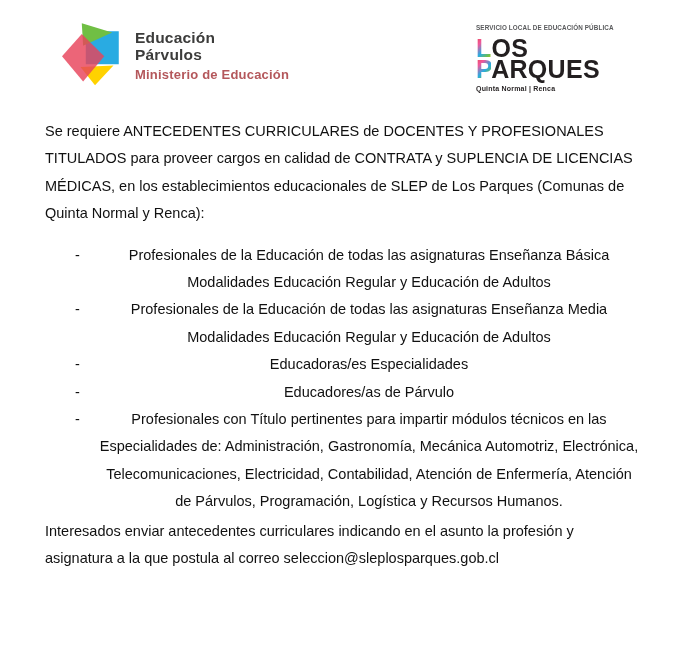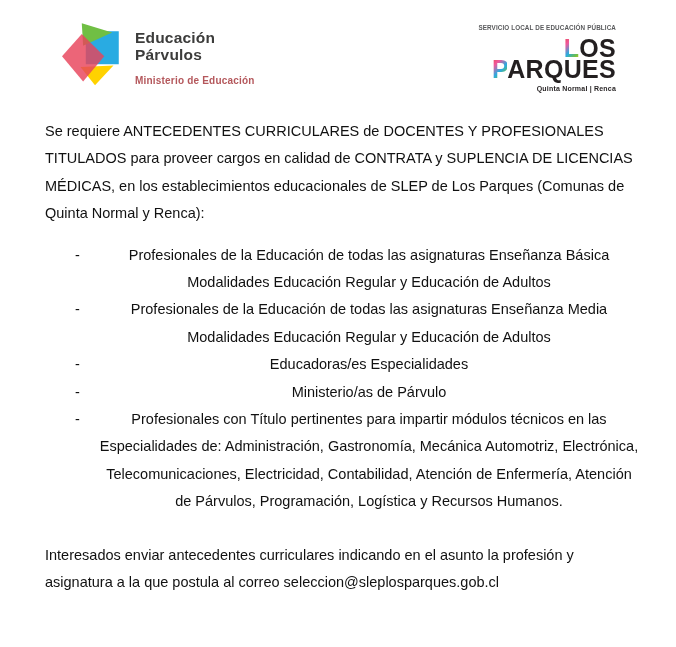--- a/index.html
+++ b/index.html
@@ -23,27 +23,27 @@
   .logo-left svg { display: block; }
   .logo-left-text { margin-left: 7px; padding-top: 8px; }
   .lp-title {
     font-size: 15.5px;
     font-weight: bold;
     color: #3c3c3b;
     line-height: 16.5px;
     letter-spacing: 0.2px;
   }
   .lp-sub {
-    margin-top: 12px;
-    font-size: 10px;
+    margin-top: 4px;
+    font-size: 13px;
     font-weight: bold;
     color: #b4575b;
     letter-spacing: 0.2px;
   }
-  .logo-right { padding-top: 2px; width: 140px; text-align: right; }
+  .logo-right { padding-top: 2px; width: 140px; }
   .lr-top {
     font-size: 6.3px;
     font-weight: bold;
     color: #58595b;
     letter-spacing: 0.12px;
     white-space: nowrap;
     margin-bottom: 7px;
   }
   .lr-main {
     font-size: 25px;
@@ -71,21 +71,21 @@
     padding: 0 44px 0 45px;
     color: #111111;
     font-size: 14.5px;
     line-height: 27.4px;
   }
   .para { width: 596px; }
   .req-list { list-style: none; margin-top: 14px; width: 596px; }
   .req-list li { display: flex; padding-left: 30px; }
   .req-list .dash { flex: 0 0 22px; }
   .req-list .item-text { flex: 1 1 auto; text-align: center; }
-  .closing { margin-top: 26px; }
+  .closing { margin-top: 2px; }
 </style>
 </head>
 <body>
 
 <div class="page">
 
   <header class="header">
 
     <div class="logo-left">
       <svg width="66" height="66" viewBox="0 0 100 100" xmlns="http://www.w3.org/2000/svg">
@@ -122,21 +122,21 @@
       <li>
         <span class="dash">-</span>
         <span class="item-text">Profesionales de la Educación de todas las asignaturas Enseñanza Media Modalidades Educación Regular y Educación de Adultos</span>
       </li>
       <li>
         <span class="dash">-</span>
         <span class="item-text">Educadoras/es Especialidades</span>
       </li>
       <li>
         <span class="dash">-</span>
-        <span class="item-text">Ministerio/as de Párvulo</span>
+        <span class="item-text">Educadores/as de Párvulo</span>
       </li>
       <li>
         <span class="dash">-</span>
         <span class="item-text">Profesionales con Título pertinentes para impartir módulos técnicos en las Especialidades de: Administración, Gastronomía, Mecánica Automotriz, Electrónica, Telecomunicaciones, Electricidad, Contabilidad, Atención de Enfermería, Atención de Párvulos, Programación, Logística y Recursos Humanos.</span>
       </li>
     </ul>
 
     <p class="para closing"><span>Interesados enviar antecedentes curriculares indicando en el asunto la profesión y asignatura a la que postula al correo </span><span>seleccion@sleplosparques.gob.cl</span></p>
 
   </main>

